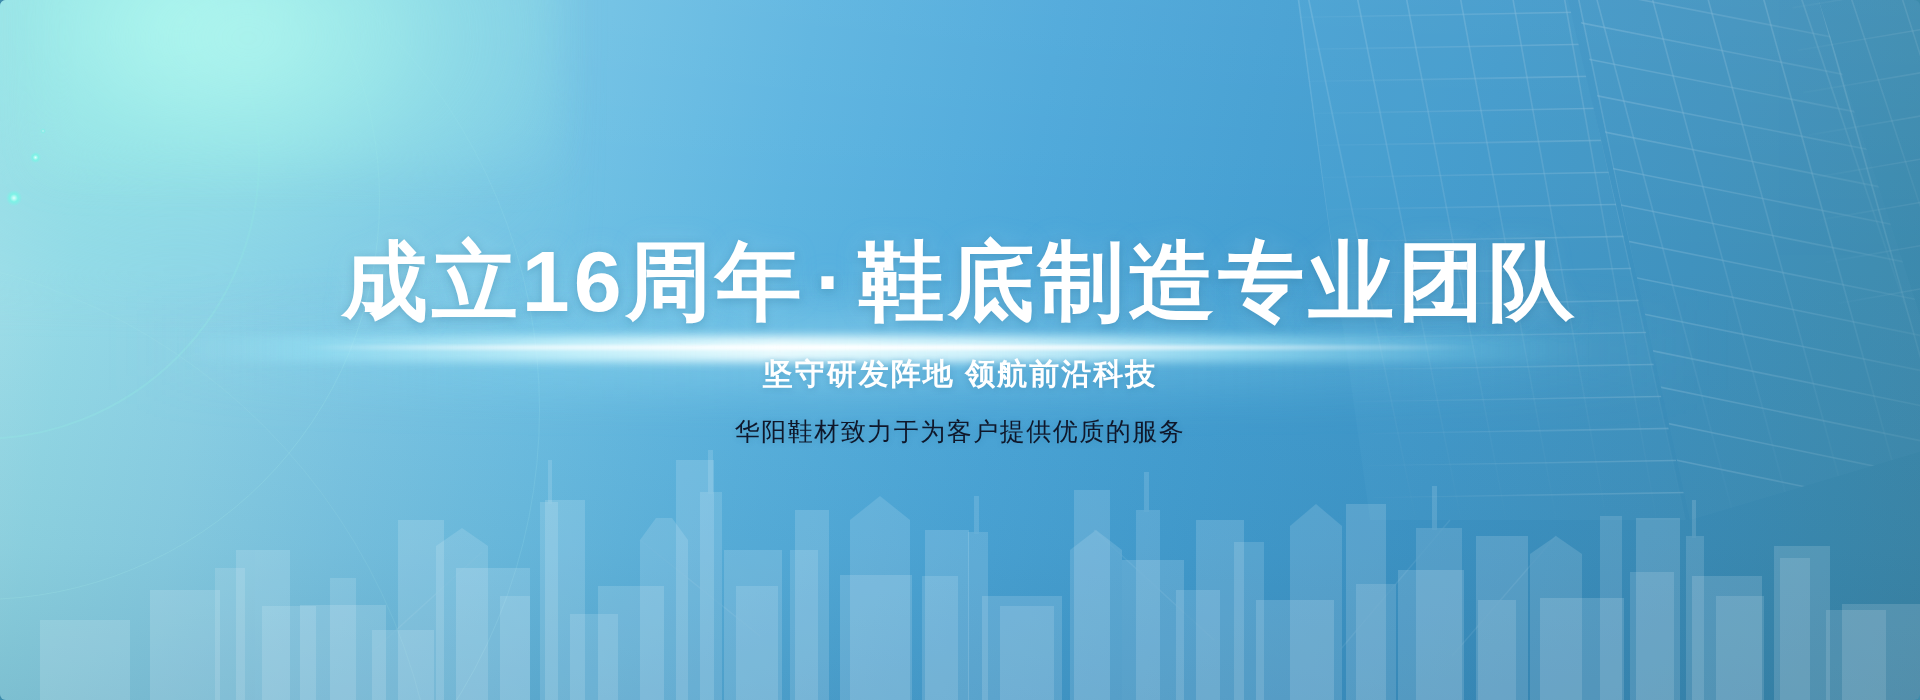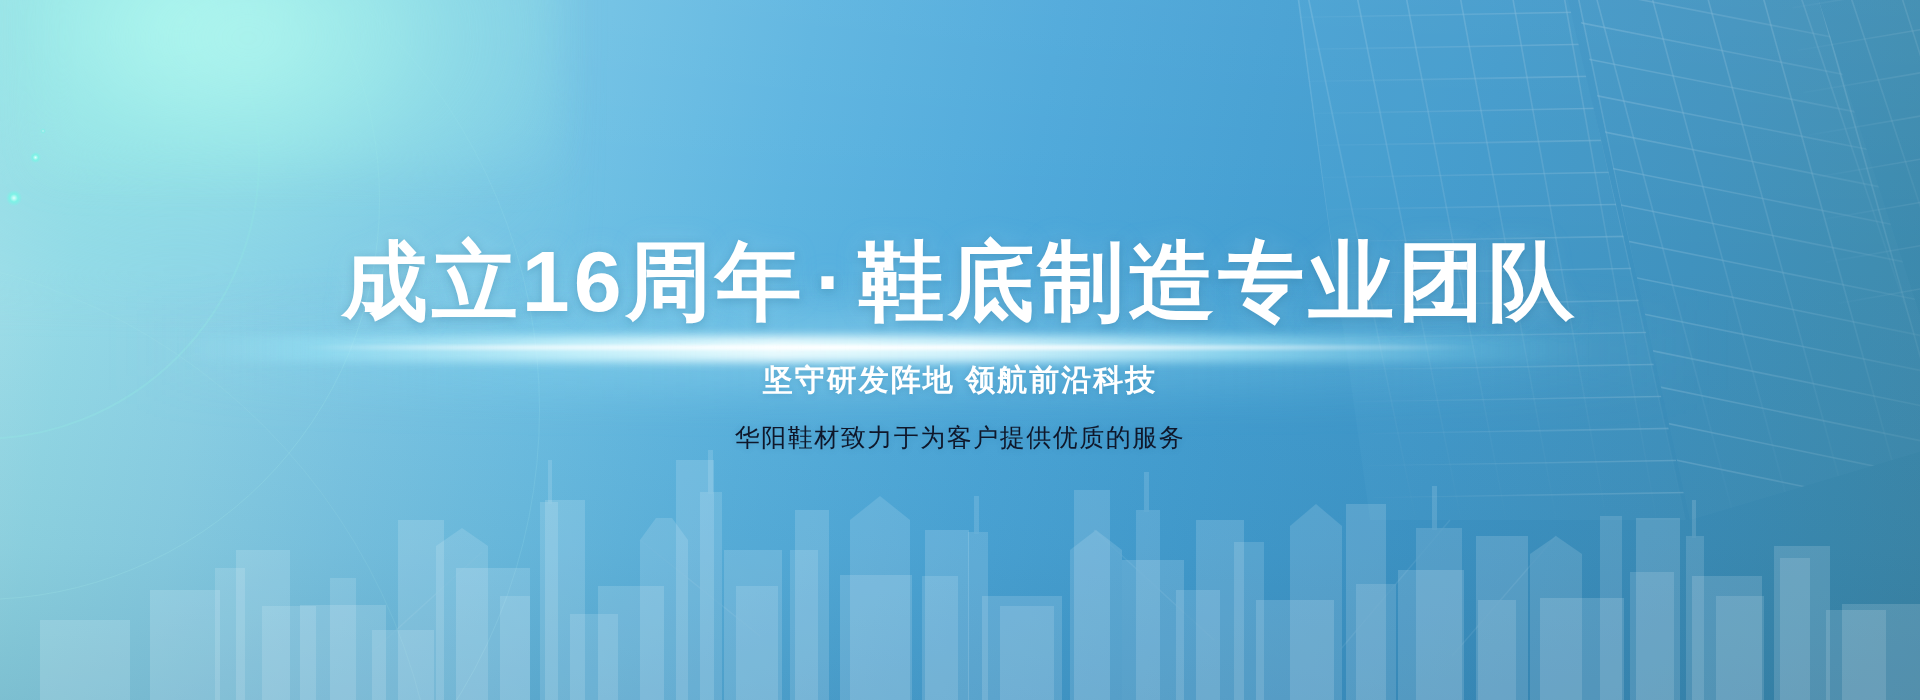--- a/index.html
+++ b/index.html
@@ -7,20 +7,21 @@
     width:1920px; height:700px;
     overflow:hidden;
     background:#3d8bab;
     font-family:"Liberation Sans","DejaVu Sans",sans-serif;
   }
 
   #banner {
     position:relative;
     width:1920px; height:700px;
     overflow:hidden;
+    border-radius:6px;
   }
 
   
   .bg-base {
     position:absolute; inset:0;
     background:
       linear-gradient(100deg,
         #a5e1ea 0%,
         #96dbe8 6%,
         #8fd4e8 13%,
@@ -155,21 +156,21 @@
     font-size:86px;
     line-height:1.14;
     font-weight:700;
     color:#ffffff;
     letter-spacing:4px;
     white-space:nowrap;
     text-shadow:0 2px 10px rgba(20,90,130,0.28), 0 0 26px rgba(200,245,255,0.25);
   }
   .headline .sep { padding:0 10px; }
   .sub-1 {
-    margin-top:30px;
+    margin-top:24px;
     font-size:30px;
     font-weight:600;
     color:#ffffff;
     letter-spacing:2px;
     white-space:nowrap;
     text-shadow:0 1px 6px rgba(20,90,130,0.22);
   }
   .sub-2 {
     margin-top:20px;
     font-size:25px;

